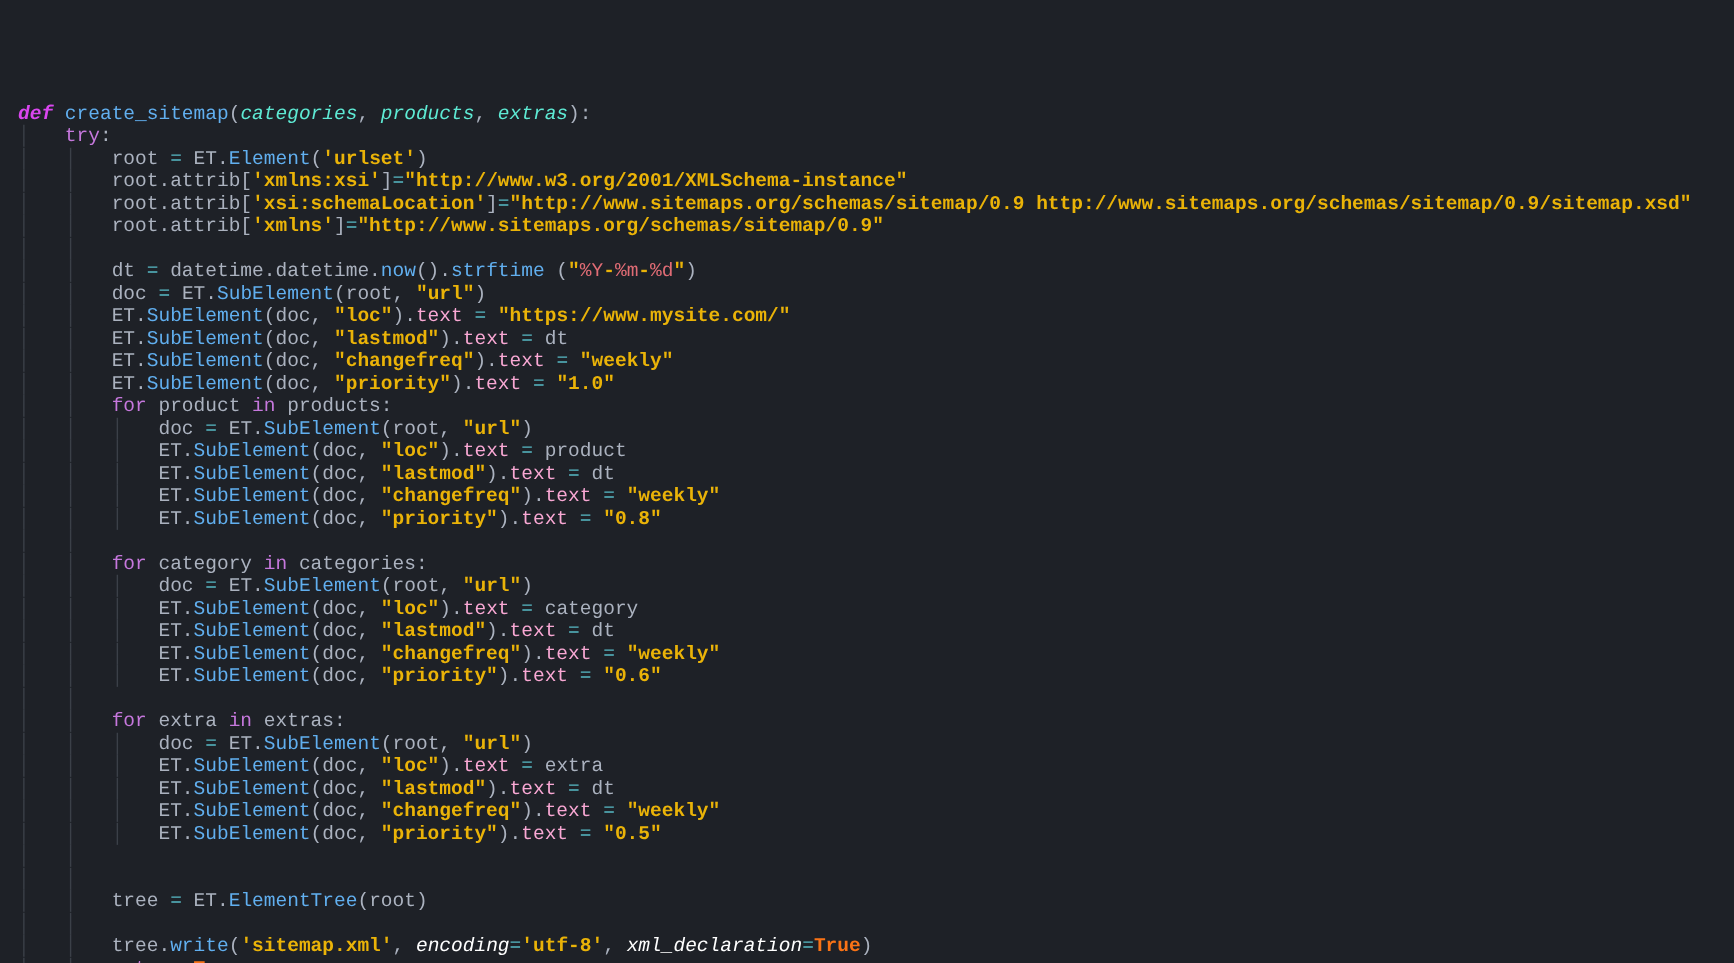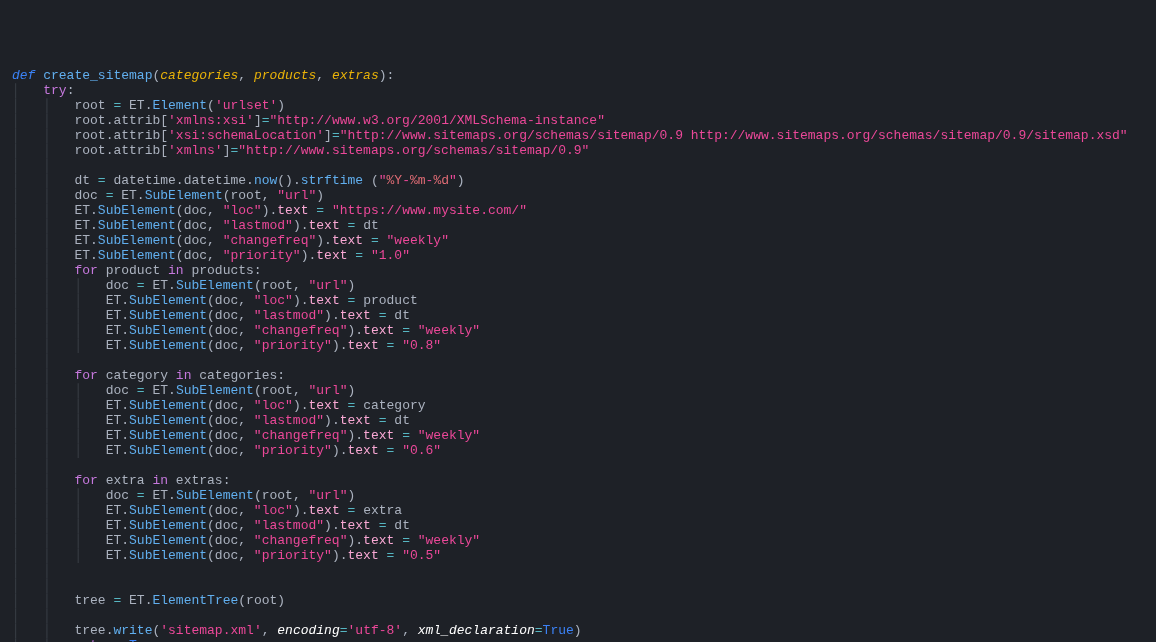--- a/index.html
+++ b/index.html
@@ -5,31 +5,31 @@
   body {
     margin: 0;
     padding: 8px 12px;
     background: #1e2127;
     color: #abb2bf;
     font-family: 'Consolas', 'Monaco', 'Courier New', monospace;
     font-size: 13px;
     line-height: 15px;
     white-space: pre;
   }
-  .kw-def { color: #3b82f6; font-style: italic; }
+  .kw-def { color: #d946ef; font-style: italic; font-weight: bold; }
   .kw { color: #c678dd; }
   .fn { color: #61afef; }
-  .param { color: #eab308; font-style: italic; }
+  .param { color: #5eead4; font-style: italic; }
   .kwarg { color: #ffffff; font-style: italic; }
   .op { color: #56b6c2; }
   .var { color: #abb2bf; }
   .attr { color: #f9a8d4; }
-  .str { color: #ec4899; }
+  .str { color: #eab308; font-weight: bold; }
   .strinner { color: #e06c75; }
-  .true { color: #3b82f6; }
+  .true { color: #f97316; font-weight: bold; }
   .punct { color: #abb2bf; }
   .indent-guide { color: #3b4048; }
 </style>
 </head>
 <body>
 
 
 
 <div id="code"><div><span class="kw-def">def </span><span class="fn">create_sitemap</span><span class="punct">(</span><span class="param">categories</span><span class="punct">, </span><span class="param">products</span><span class="punct">, </span><span class="param">extras</span><span class="punct">):</span></div><div><span class="indent-guide">│   </span><span class="kw">try</span><span class="punct">:</span></div><div><span class="indent-guide">│   │   </span><span class="var">root </span><span class="op">=</span><span class="var"> ET.</span><span class="fn">Element</span><span class="punct">(</span><span class="str">'urlset'</span><span class="punct">)</span></div><div><span class="indent-guide">│   │   </span><span class="var">root.attrib[</span><span class="str">'xmlns:xsi'</span><span class="punct">]</span><span class="op">=</span><span class="str">"http://www.w3.org/2001/XMLSchema-instance"</span></div><div><span class="indent-guide">│   │   </span><span class="var">root.attrib[</span><span class="str">'xsi:schemaLocation'</span><span class="punct">]</span><span class="op">=</span><span class="str">"http://www.sitemaps.org/schemas/sitemap/0.9 http://www.sitemaps.org/schemas/sitemap/0.9/sitemap.xsd"</span></div><div><span class="indent-guide">│   │   </span><span class="var">root.attrib[</span><span class="str">'xmlns'</span><span class="punct">]</span><span class="op">=</span><span class="str">"http://www.sitemaps.org/schemas/sitemap/0.9"</span></div><div><span class="indent-guide">│   │   </span></div><div><span class="indent-guide">│   │   </span><span class="var">dt </span><span class="op">=</span><span class="var"> datetime.datetime.</span><span class="fn">now</span><span class="punct">().</span><span class="fn">strftime</span><span class="punct"> (</span><span class="str">"</span><span class="strinner">%Y</span><span class="str">-</span><span class="strinner">%m</span><span class="str">-</span><span class="strinner">%d</span><span class="str">"</span><span class="punct">)</span></div><div><span class="indent-guide">│   │   </span><span class="var">doc </span><span class="op">=</span><span class="var"> ET.</span><span class="fn">SubElement</span><span class="punct">(root, </span><span class="str">"url"</span><span class="punct">)</span></div><div><span class="indent-guide">│   │   </span><span class="var">ET.</span><span class="fn">SubElement</span><span class="punct">(doc, </span><span class="str">"loc"</span><span class="punct">).</span><span class="attr">text</span><span class="var"> </span><span class="op">=</span><span class="var"> </span><span class="str">"https://www.mysite.com/"</span></div><div><span class="indent-guide">│   │   </span><span class="var">ET.</span><span class="fn">SubElement</span><span class="punct">(doc, </span><span class="str">"lastmod"</span><span class="punct">).</span><span class="attr">text</span><span class="var"> </span><span class="op">=</span><span class="var"> dt</span></div><div><span class="indent-guide">│   │   </span><span class="var">ET.</span><span class="fn">SubElement</span><span class="punct">(doc, </span><span class="str">"changefreq"</span><span class="punct">).</span><span class="attr">text</span><span class="var"> </span><span class="op">=</span><span class="var"> </span><span class="str">"weekly"</span></div><div><span class="indent-guide">│   │   </span><span class="var">ET.</span><span class="fn">SubElement</span><span class="punct">(doc, </span><span class="str">"priority"</span><span class="punct">).</span><span class="attr">text</span><span class="var"> </span><span class="op">=</span><span class="var"> </span><span class="str">"1.0"</span></div><div><span class="indent-guide">│   │   </span><span class="kw">for</span><span class="var"> product </span><span class="kw">in</span><span class="var"> products:</span></div><div><span class="indent-guide">│   │   │   </span><span class="var">doc </span><span class="op">=</span><span class="var"> ET.</span><span class="fn">SubElement</span><span class="punct">(root, </span><span class="str">"url"</span><span class="punct">)</span></div><div><span class="indent-guide">│   │   │   </span><span class="var">ET.</span><span class="fn">SubElement</span><span class="punct">(doc, </span><span class="str">"loc"</span><span class="punct">).</span><span class="attr">text</span><span class="var"> </span><span class="op">=</span><span class="var"> product</span></div><div><span class="indent-guide">│   │   │   </span><span class="var">ET.</span><span class="fn">SubElement</span><span class="punct">(doc, </span><span class="str">"lastmod"</span><span class="punct">).</span><span class="attr">text</span><span class="var"> </span><span class="op">=</span><span class="var"> dt</span></div><div><span class="indent-guide">│   │   │   </span><span class="var">ET.</span><span class="fn">SubElement</span><span class="punct">(doc, </span><span class="str">"changefreq"</span><span class="punct">).</span><span class="attr">text</span><span class="var"> </span><span class="op">=</span><span class="var"> </span><span class="str">"weekly"</span></div><div><span class="indent-guide">│   │   │   </span><span class="var">ET.</span><span class="fn">SubElement</span><span class="punct">(doc, </span><span class="str">"priority"</span><span class="punct">).</span><span class="attr">text</span><span class="var"> </span><span class="op">=</span><span class="var"> </span><span class="str">"0.8"</span></div><div><span class="indent-guide">│   │   </span></div><div><span class="indent-guide">│   │   </span><span class="kw">for</span><span class="var"> category </span><span class="kw">in</span><span class="var"> categories:</span></div><div><span class="indent-guide">│   │   │   </span><span class="var">doc </span><span class="op">=</span><span class="var"> ET.</span><span class="fn">SubElement</span><span class="punct">(root, </span><span class="str">"url"</span><span class="punct">)</span></div><div><span class="indent-guide">│   │   │   </span><span class="var">ET.</span><span class="fn">SubElement</span><span class="punct">(doc, </span><span class="str">"loc"</span><span class="punct">).</span><span class="attr">text</span><span class="var"> </span><span class="op">=</span><span class="var"> category</span></div><div><span class="indent-guide">│   │   │   </span><span class="var">ET.</span><span class="fn">SubElement</span><span class="punct">(doc, </span><span class="str">"lastmod"</span><span class="punct">).</span><span class="attr">text</span><span class="var"> </span><span class="op">=</span><span class="var"> dt</span></div><div><span class="indent-guide">│   │   │   </span><span class="var">ET.</span><span class="fn">SubElement</span><span class="punct">(doc, </span><span class="str">"changefreq"</span><span class="punct">).</span><span class="attr">text</span><span class="var"> </span><span class="op">=</span><span class="var"> </span><span class="str">"weekly"</span></div><div><span class="indent-guide">│   │   │   </span><span class="var">ET.</span><span class="fn">SubElement</span><span class="punct">(doc, </span><span class="str">"priority"</span><span class="punct">).</span><span class="attr">text</span><span class="var"> </span><span class="op">=</span><span class="var"> </span><span class="str">"0.6"</span></div><div><span class="indent-guide">│   │   </span></div><div><span class="indent-guide">│   │   </span><span class="kw">for</span><span class="var"> extra </span><span class="kw">in</span><span class="var"> extras:</span></div><div><span class="indent-guide">│   │   │   </span><span class="var">doc </span><span class="op">=</span><span class="var"> ET.</span><span class="fn">SubElement</span><span class="punct">(root, </span><span class="str">"url"</span><span class="punct">)</span></div><div><span class="indent-guide">│   │   │   </span><span class="var">ET.</span><span class="fn">SubElement</span><span class="punct">(doc, </span><span class="str">"loc"</span><span class="punct">).</span><span class="attr">text</span><span class="var"> </span><span class="op">=</span><span class="var"> extra</span></div><div><span class="indent-guide">│   │   │   </span><span class="var">ET.</span><span class="fn">SubElement</span><span class="punct">(doc, </span><span class="str">"lastmod"</span><span class="punct">).</span><span class="attr">text</span><span class="var"> </span><span class="op">=</span><span class="var"> dt</span></div><div><span class="indent-guide">│   │   │   </span><span class="var">ET.</span><span class="fn">SubElement</span><span class="punct">(doc, </span><span class="str">"changefreq"</span><span class="punct">).</span><span class="attr">text</span><span class="var"> </span><span class="op">=</span><span class="var"> </span><span class="str">"weekly"</span></div><div><span class="indent-guide">│   │   │   </span><span class="var">ET.</span><span class="fn">SubElement</span><span class="punct">(doc, </span><span class="str">"priority"</span><span class="punct">).</span><span class="attr">text</span><span class="var"> </span><span class="op">=</span><span class="var"> </span><span class="str">"0.5"</span></div><div><span class="indent-guide">│   │   </span></div><div><span class="indent-guide">│   │   </span></div><div><span class="indent-guide">│   │   </span><span class="var">tree </span><span class="op">=</span><span class="var"> ET.</span><span class="fn">ElementTree</span><span class="punct">(root)</span></div><div><span class="indent-guide">│   │   </span></div><div><span class="indent-guide">│   │   </span><span class="var">tree.</span><span class="fn">write</span><span class="punct">(</span><span class="str">'sitemap.xml'</span><span class="punct">, </span><span class="kwarg">encoding</span><span class="op">=</span><span class="str">'utf-8'</span><span class="punct">, </span><span class="kwarg">xml_declaration</span><span class="op">=</span><span class="true">True</span><span class="punct">)</span></div><div><span class="indent-guide">│   │   </span><span class="kw">return</span><span class="var"> </span><span class="true">True</span></div></div>
 

